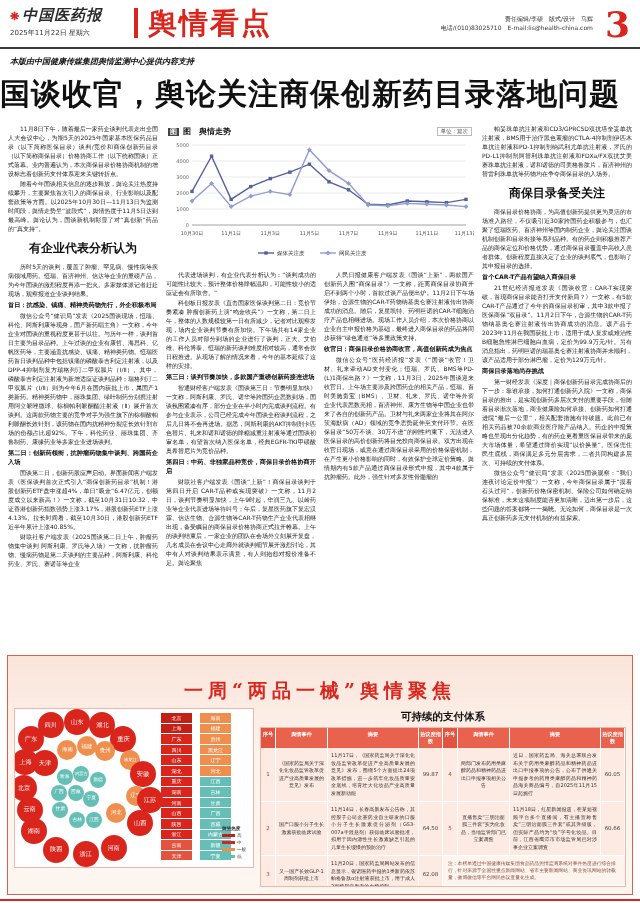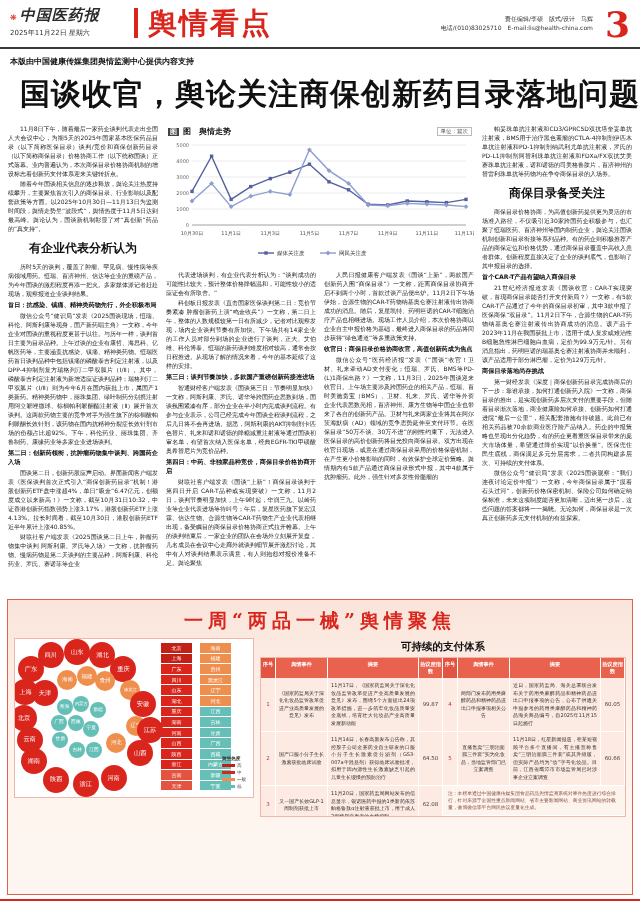--- a/index.html
+++ b/index.html
@@ -2,54 +2,54 @@
 <html><head>
 <meta charset="utf-8">
 <style>
   html,body{margin:0;padding:0;background:#e8e8e8;}
   .page{position:relative;width:640px;height:903px;margin:0 auto;background:#ffffff;
         font-family:"DejaVu Sans","Liberation Sans",sans-serif;color:#222;overflow:hidden;}
   
   .hdr{display:flex;align-items:flex-start;padding:6px 10px 0 10px;height:41px;
        border-bottom:2px solid #3a3a3a;}
   .logo-wrap{width:118px;}
-  .logo{font-family:Liberation Mono, monospace;font-weight:bold;font-size:15px;
+  .logo{font-family:Liberation Sans, sans-serif;font-weight:bold;font-size:15px;
         color:#2b2b2b;letter-spacing:1px;font-style:italic;}
   .logo .seal{color:#d9251c;font-style:normal;font-size:11px;margin-right:2px;}
   .hdr-date{font-size:7px;color:#333;margin-top:3px;}
   .hdr-bar{width:4px;height:30px;background:#d9251c;margin:2px 10px 0 6px;}
   .section-title{font-size:29px;font-weight:bold;color:#d9251c;letter-spacing:2px;line-height:34px;}
   .hdr-spacer{flex:1;}
   .credits{text-align:right;font-size:6px;color:#333;line-height:9px;margin-top:8px;}
   .page-num{font-size:36px;font-weight:bold;color:#d9251c;line-height:36px;margin-left:12px;
             font-family:"DejaVu Serif","Liberation Serif",serif;}
   
-  .support-note{margin:7px 10px 0;font-size:8px;font-weight:bold;color:#111;}
-  .headline{margin-top:9px;text-align:right;font-family:"DejaVu Serif","Liberation Serif",serif;
+  .support-note{margin:7px 10px 0;font-size:8px;font-weight:bold;color:#111;font-style:italic;}
+  .headline{margin-top:9px;text-align:left;font-family:"DejaVu Serif","Liberation Serif",serif;
             font-weight:bold;font-size:30px;letter-spacing:1px;color:#111;line-height:36px;}
   
   .article{display:flex;gap:8px;margin:12px 8px 0;height:512px;overflow:hidden;}
   .col{width:150px;flex:0 0 150px;overflow:hidden;text-align:justify;}
   .mid{width:308px;flex:0 0 308px;display:flex;flex-direction:column;}
   .mid-cols{display:flex;gap:8px;flex:1;overflow:hidden;}
   .mid-cols .col{flex:0 0 150px;}
   .b-p{font-size:6px;line-height:9px;text-indent:2em;color:#222;margin:0 0 1px;}
   .b-h1{font-family:"DejaVu Serif","Liberation Serif",serif;font-weight:bold;font-size:12px;
         text-align:center;margin:7px 0 5px;color:#111;}
   .b-h2{font-size:6.2px;line-height:9px;font-weight:bold;color:#111;margin:2px 0;}
   
   .chart-box{height:142px;margin-bottom:4px;}
   .chart-head{display:flex;align-items:center;padding:2px 2px 0;gap:36px;}
   .chart-title{font-size:8px;font-weight:bold;color:#111;}
   .chart-title .fig{background:#444;color:#fff;padding:0 2px;margin-right:4px;font-size:7px;}
   .chart-unit{margin-left:auto;font-size:5.5px;color:#555;border:0.5px solid #bbb;padding:0 3px;}
   
-  .weekly{position:absolute;left:7px;right:7px;bottom:8px;height:296px;
+  .weekly{position:absolute;left:7px;right:7px;bottom:8px;height:240px;
           border:1.5px solid #e0604e;background:linear-gradient(180deg,#fae4da,#fdf3ec 40%,#fdf6f0);
-          box-sizing:border-box;padding-top:8px;}
+          box-sizing:border-box;padding-top:22px;}
   .weekly-title{text-align:center;font-family:"DejaVu Serif","Liberation Serif",serif;
                 font-weight:bold;font-size:19px;color:#d9251c;letter-spacing:5px;}
   .weekly-sub{text-align:center;font-family:"DejaVu Serif","Liberation Serif",serif;
               font-size:9.5px;color:#222;margin-top:2px;}
   .panels{display:flex;gap:6px;padding:4px 6px 0;}
   .panel-h{text-align:center;font-family:"DejaVu Serif","Liberation Serif",serif;font-weight:bold;
            font-size:10.5px;color:#111;margin:2px 0 3px;}
   .panel-body{background:#fff;border:1px solid #f0b7a8;height:160px;position:relative;
               box-sizing:border-box;overflow:hidden;}
   .panel-left{width:240px;flex:0 0 240px;}

